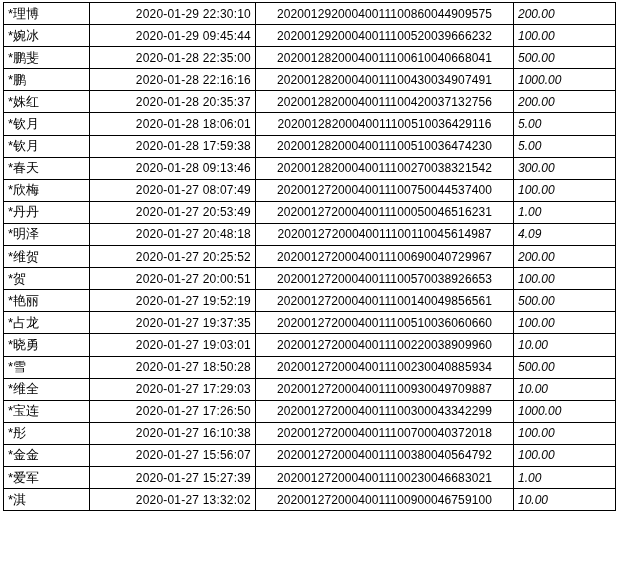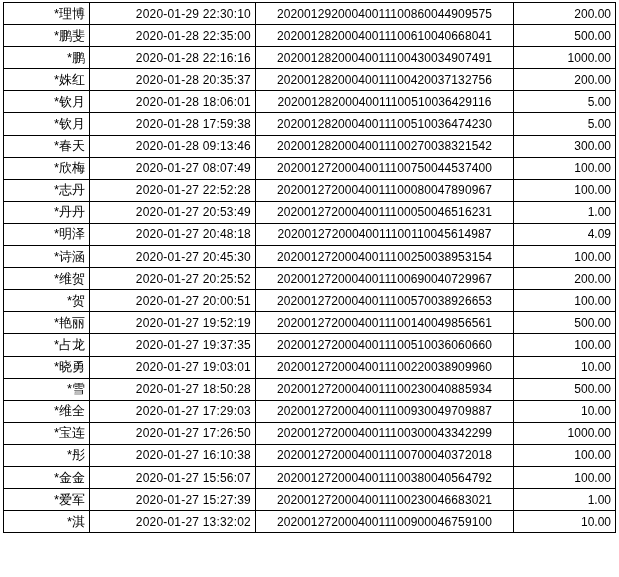--- a/index.html
+++ b/index.html
@@ -35,37 +35,38 @@
     white-space: nowrap;
     overflow: hidden;
     line-height: 20px;
   }
   col.c-name   { width: 86px; }
   col.c-date   { width: 166px; }
   col.c-order  { width: 258px; }
   col.c-amount { width: 102px; }
 
   td.name {
-    text-align: right;
+    text-align: left;
     font-size: 13px;
     padding-left: 10px;
   }
   td.date {
     text-align: right;
     font-size: 12px;
     letter-spacing: 0.2px;
   }
   td.order {
     text-align: center;
     font-size: 12px;
     letter-spacing: 0.1px;
   }
   td.amount {
-    text-align: right;
-    font-size: 12px;
+    text-align: left;
+    font-size: 12px;
+    font-style: italic;
   }
 </style>
 </head>
 <body>
 
 <div class="sheet">
   <table class="data-table">
     <colgroup>
       <col class="c-name">
       <col class="c-date">
@@ -73,20 +74,26 @@
       <col class="c-amount">
     </colgroup>
     <tbody>
         <tr>
           <td class="name">*理博</td>
           <td class="date">2020-01-29  22:30:10</td>
           <td class="order">20200129200040011100860044909575</td>
           <td class="amount">200.00</td>
         </tr>
         <tr>
+          <td class="name">*婉冰</td>
+          <td class="date">2020-01-29  09:45:44</td>
+          <td class="order">20200129200040011100520039666232</td>
+          <td class="amount">100.00</td>
+        </tr>
+        <tr>
           <td class="name">*鹏斐</td>
           <td class="date">2020-01-28  22:35:00</td>
           <td class="order">20200128200040011100610040668041</td>
           <td class="amount">500.00</td>
         </tr>
         <tr>
           <td class="name">*鹏</td>
           <td class="date">2020-01-28  22:16:16</td>
           <td class="order">20200128200040011100430034907491</td>
           <td class="amount">1000.00</td>
@@ -115,42 +122,30 @@
           <td class="order">20200128200040011100270038321542</td>
           <td class="amount">300.00</td>
         </tr>
         <tr>
           <td class="name">*欣梅</td>
           <td class="date">2020-01-27  08:07:49</td>
           <td class="order">20200127200040011100750044537400</td>
           <td class="amount">100.00</td>
         </tr>
         <tr>
-          <td class="name">*志丹</td>
-          <td class="date">2020-01-27  22:52:28</td>
-          <td class="order">20200127200040011100080047890967</td>
-          <td class="amount">100.00</td>
-        </tr>
-        <tr>
           <td class="name">*丹丹</td>
           <td class="date">2020-01-27  20:53:49</td>
           <td class="order">20200127200040011100050046516231</td>
           <td class="amount">1.00</td>
         </tr>
         <tr>
           <td class="name">*明泽</td>
           <td class="date">2020-01-27  20:48:18</td>
           <td class="order">20200127200040011100110045614987</td>
           <td class="amount">4.09</td>
-        </tr>
-        <tr>
-          <td class="name">*诗涵</td>
-          <td class="date">2020-01-27  20:45:30</td>
-          <td class="order">20200127200040011100250038953154</td>
-          <td class="amount">100.00</td>
         </tr>
         <tr>
           <td class="name">*维贺</td>
           <td class="date">2020-01-27  20:25:52</td>
           <td class="order">20200127200040011100690040729967</td>
           <td class="amount">200.00</td>
         </tr>
         <tr>
           <td class="name">*贺</td>
           <td class="date">2020-01-27  20:00:51</td>

